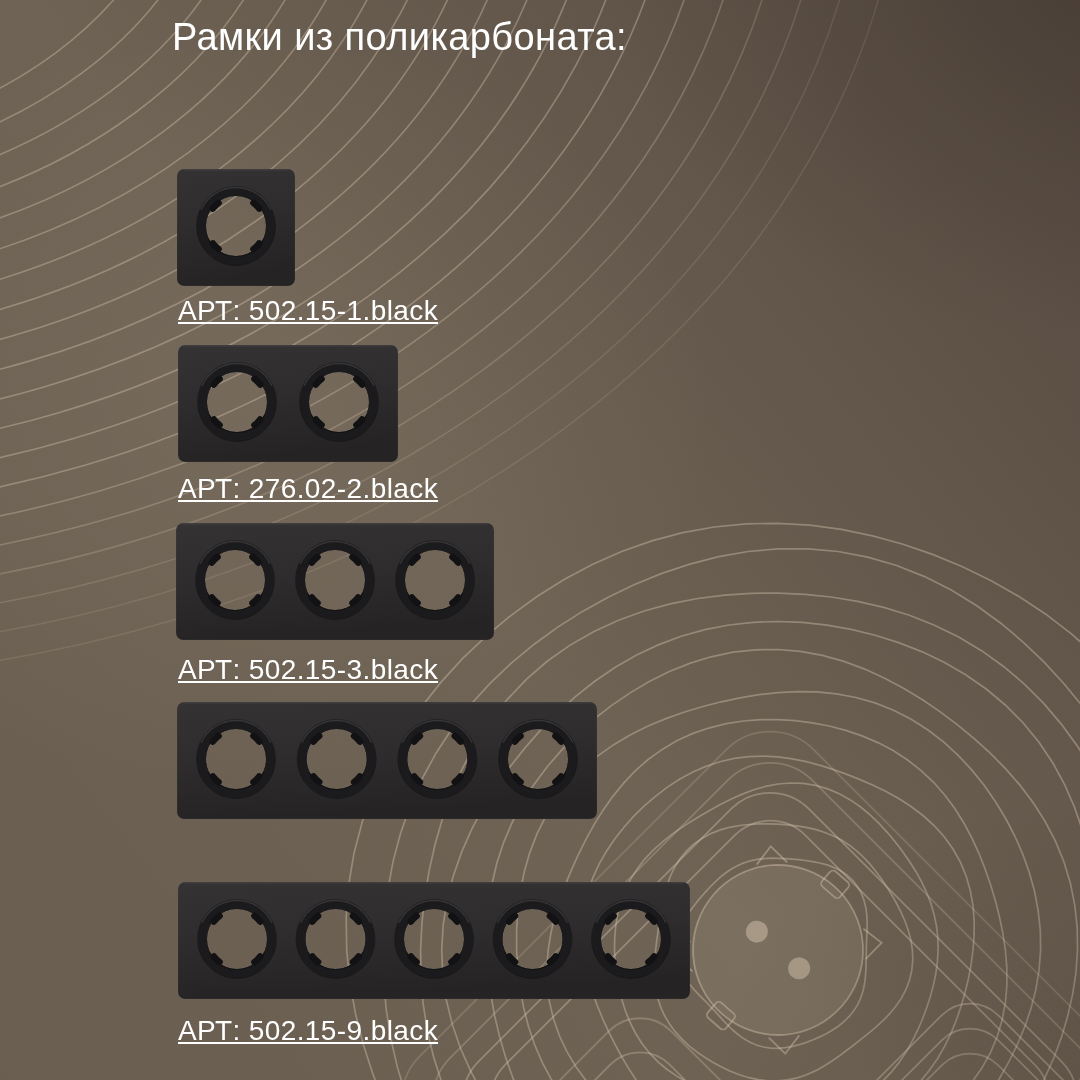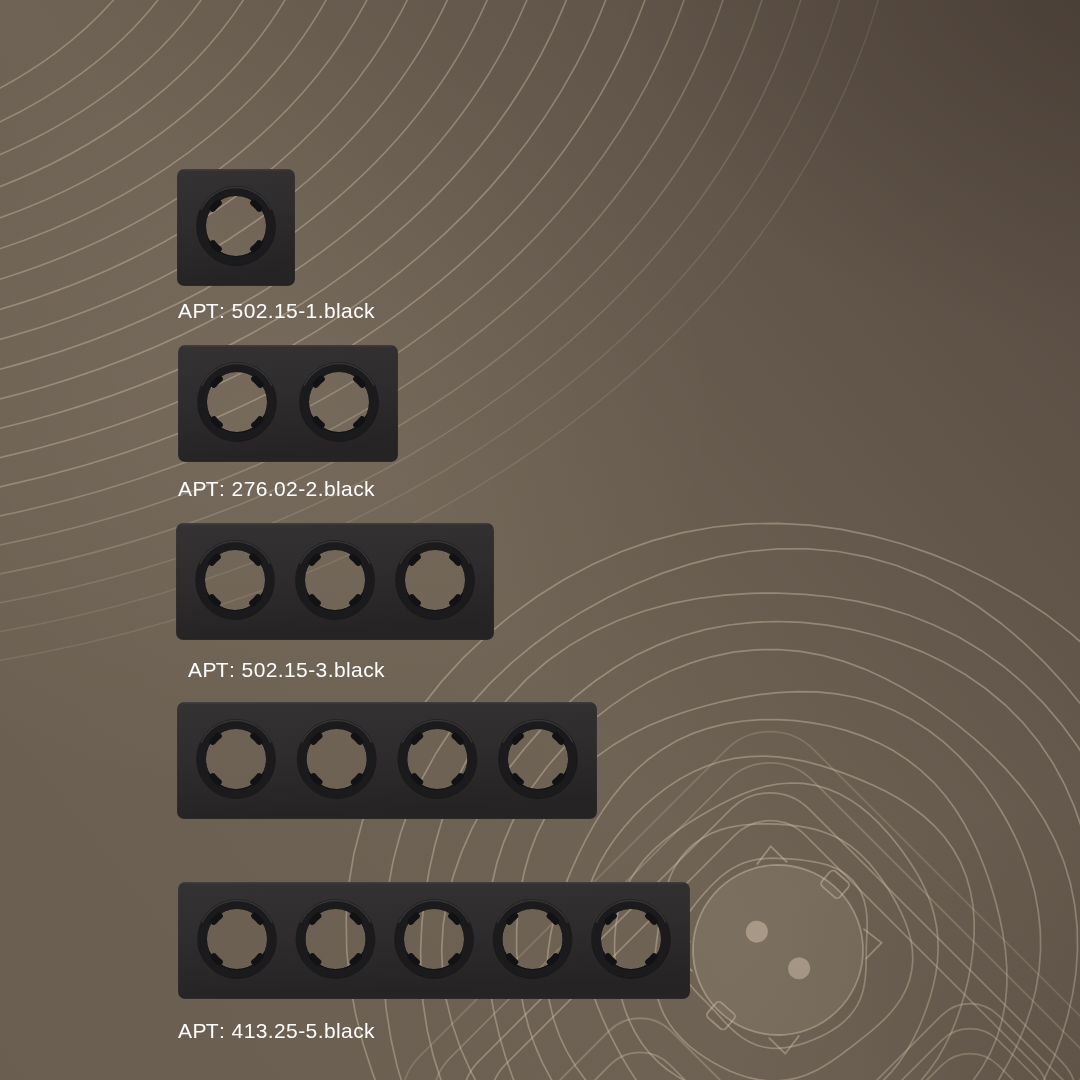--- a/index.html
+++ b/index.html
@@ -18,22 +18,23 @@
       radial-gradient(760px 600px at 22% 38%, rgba(255,240,220,0.05), rgba(255,240,220,0) 65%);
   }
   .title{
     position:absolute;left:172px;top:16px;z-index:2;margin:0;
     font-size:38px;font-weight:400;letter-spacing:0.4px;color:#ffffff;
   }
   .product{position:absolute;z-index:2;}
   .frame-holder{display:block;line-height:0;}
   .frame-holder svg{display:block;}
   .art{
-    color:#ffffff;font-size:21px;font-weight:400;letter-spacing:0.4px;line-height:24px;
+    color:#ffffff;font-size:28px;font-weight:400;letter-spacing:0.4px;line-height:24px;
     white-space:nowrap;
+    text-decoration:underline;
   }
 </style>
 </head>
 <body>
 
 <div class="page">
 
   <svg class="decor" viewBox="0 0 1080 1080" xmlns="http://www.w3.org/2000/svg">
       <ellipse cx="-260" cy="-180" rx="445.50000000000006" ry="330" fill="none" stroke="rgba(212,196,173,0.4)" stroke-width="1.6"></ellipse>
       <ellipse cx="-260" cy="-180" rx="483.3" ry="358" fill="none" stroke="rgba(212,196,173,0.4)" stroke-width="1.6"></ellipse>
@@ -83,20 +84,21 @@
         <rect x="-12" y="-97" width="24" height="20" rx="4" fill="none" stroke="rgba(212,196,173,0.45)" stroke-width="1.8"></rect>
         <rect x="-12" y="77" width="24" height="20" rx="4" fill="none" stroke="rgba(212,196,173,0.45)" stroke-width="1.8"></rect>
         <polyline points="72.1,50.5 73.5,73.5 50.5,72.1" fill="none" stroke="rgba(212,196,173,0.45)" stroke-width="1.8"></polyline>
         <polyline points="-50.5,72.1 -73.5,73.5 -72.1,50.5" fill="none" stroke="rgba(212,196,173,0.45)" stroke-width="1.8"></polyline>
         <polyline points="-72.1,-50.5 -73.5,-73.5 -50.5,-72.1" fill="none" stroke="rgba(212,196,173,0.45)" stroke-width="1.8"></polyline>
         <polyline points="50.5,-72.1 73.5,-73.5 72.1,-50.5" fill="none" stroke="rgba(212,196,173,0.45)" stroke-width="1.8"></polyline>
       </g>
     </svg>
   <div class="veil"></div>
 
+  <h1 class="title">Рамки из поликарбоната:</h1>
 
   <section class="product" style="left:177px;top:169px">
     <div class="frame-holder">
         <svg viewBox="0 0 118 117" width="118" height="117" xmlns="http://www.w3.org/2000/svg">
           <defs>
             <linearGradient id="fgrad0" x1="0" y1="0" x2="0.2" y2="1">
               <stop offset="0%" stop-color="#343233"></stop>
               <stop offset="50%" stop-color="#2e2c2d"></stop>
               <stop offset="100%" stop-color="#252324"></stop>
             </linearGradient>
@@ -180,21 +182,21 @@
           <circle cx="259" cy="57" r="34.5" fill="none" stroke="#1b1a1c" stroke-width="9"></circle>
           <circle cx="259" cy="57" r="39.5" fill="none" stroke="rgba(0,0,0,0.35)" stroke-width="1"></circle>
           <path d="M224.11,40.73 A38.5,38.5 0 0 1 293.89,40.73" fill="none" stroke="rgba(255,255,255,0.12)" stroke-width="1.3"></path>
           <path d="M286.64,69.89 A30.5,30.5 0 0 1 231.36,69.89" fill="none" stroke="rgba(0,0,0,0.30)" stroke-width="1.2"></path>
           <path d="M282.16,74.45 A29,29 0 0 1 276.45,80.16" fill="none" stroke="#121113" stroke-width="6.5" stroke-linecap="round"></path>
           <path d="M241.55,80.16 A29,29 0 0 1 235.84,74.45" fill="none" stroke="#121113" stroke-width="6.5" stroke-linecap="round"></path>
           <path d="M235.84,39.55 A29,29 0 0 1 241.55,33.84" fill="none" stroke="#121113" stroke-width="6.5" stroke-linecap="round"></path>
           <path d="M276.45,33.84 A29,29 0 0 1 282.16,39.55" fill="none" stroke="#121113" stroke-width="6.5" stroke-linecap="round"></path>
         </svg>
       </div>
-    <div class="art" style="margin-top:18px;margin-left:12px">АРТ: 502.15-3.black</div>
+    <div class="art" style="margin-top:18px;margin-left:2px">АРТ: 502.15-3.black</div>
   </section>
 
   <section class="product" style="left:177px;top:702px">
     <div class="frame-holder">
         <svg viewBox="0 0 420 117" width="420" height="117" xmlns="http://www.w3.org/2000/svg">
           <defs>
             <linearGradient id="fgrad3" x1="0" y1="0" x2="0.2" y2="1">
               <stop offset="0%" stop-color="#343233"></stop>
               <stop offset="50%" stop-color="#2e2c2d"></stop>
               <stop offset="100%" stop-color="#252324"></stop>
@@ -285,16 +287,16 @@
           <circle cx="453" cy="57" r="34.5" fill="none" stroke="#1b1a1c" stroke-width="9"></circle>
           <circle cx="453" cy="57" r="39.5" fill="none" stroke="rgba(0,0,0,0.35)" stroke-width="1"></circle>
           <path d="M418.11,40.73 A38.5,38.5 0 0 1 487.89,40.73" fill="none" stroke="rgba(255,255,255,0.12)" stroke-width="1.3"></path>
           <path d="M480.64,69.89 A30.5,30.5 0 0 1 425.36,69.89" fill="none" stroke="rgba(0,0,0,0.30)" stroke-width="1.2"></path>
           <path d="M476.16,74.45 A29,29 0 0 1 470.45,80.16" fill="none" stroke="#121113" stroke-width="6.5" stroke-linecap="round"></path>
           <path d="M435.55,80.16 A29,29 0 0 1 429.84,74.45" fill="none" stroke="#121113" stroke-width="6.5" stroke-linecap="round"></path>
           <path d="M429.84,39.55 A29,29 0 0 1 435.55,33.84" fill="none" stroke="#121113" stroke-width="6.5" stroke-linecap="round"></path>
           <path d="M470.45,33.84 A29,29 0 0 1 476.16,39.55" fill="none" stroke="#121113" stroke-width="6.5" stroke-linecap="round"></path>
         </svg>
       </div>
-    <div class="art" style="margin-top:20px">АРТ: 413.25-5.black</div>
+    <div class="art" style="margin-top:20px">АРТ: 502.15-9.black</div>
   </section>
 
 </div>
 
 </body></html>

